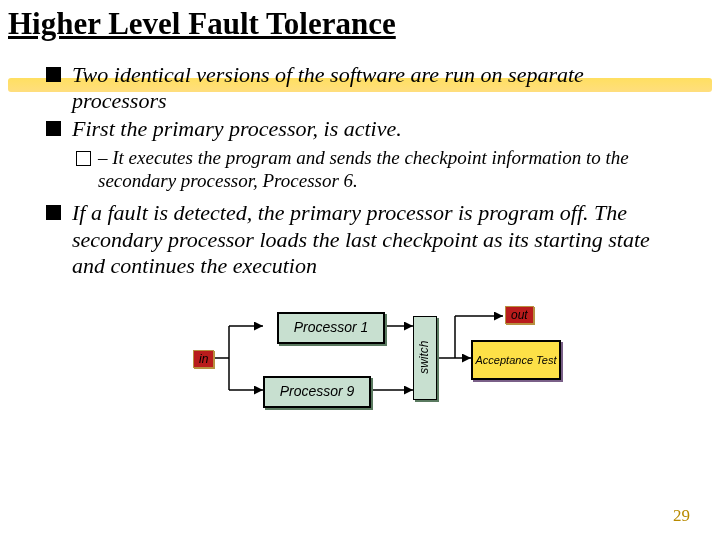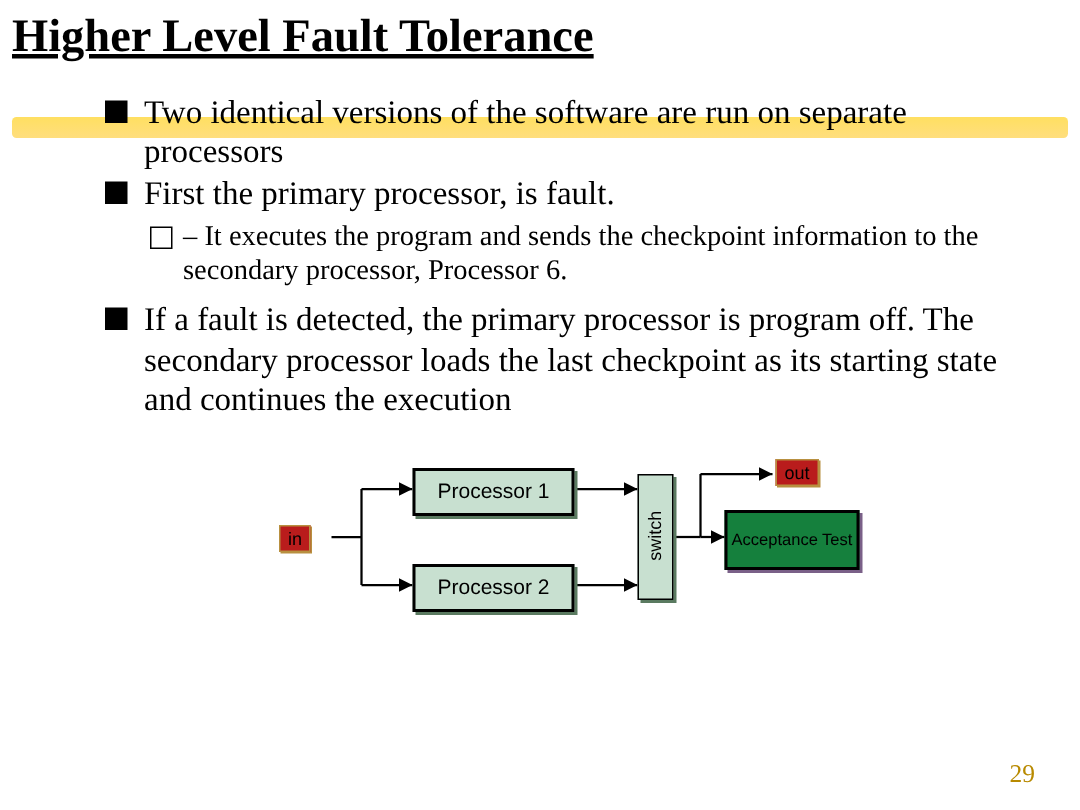--- a/index.html
+++ b/index.html
@@ -30,23 +30,24 @@
     position: absolute;
     left: 8px;
     right: 8px;
     top: 78px;
     height: 14px;
     background: linear-gradient(to bottom, rgba(255,220,80,0.9), rgba(255,200,40,0.6));
     border-radius: 3px;
     z-index: -1;
   }
   .content {
-    padding: 20px 40px 0 70px;
+    padding: 20px 40px 0 46px;
     font-size: 22px;
     line-height: 1.2;
+    font-style: italic;
   }
   .bullet1 {
     position: relative;
     padding-left: 26px;
     margin-bottom: 2px;
   }
   .bullet1::before {
     content: "";
     position: absolute;
     left: 0;
@@ -106,21 +107,21 @@
   }
   .switch-box span {
     transform: rotate(-90deg);
     white-space: nowrap;
   }
   .accept-box {
     position: absolute;
     width: 86px;
     height: 36px;
     border: 2px solid #000;
-    background: #15803d;
+    background: #fde047;
     font-family: Arial, sans-serif;
     font-size: 11px;
     line-height: 1.1;
     display: flex;
     align-items: center;
     justify-content: center;
     text-align: center;
     box-shadow: 2px 2px 0 #7a6088;
   }
   .io-label {
@@ -156,21 +157,21 @@
   <div class="title">
     <span>Higher Level Fault Tolerance</span><br>
     <div class="title-highlight"></div>
   </div>
 
   <div class="content">
     <div class="bullet1">
       <span>Two identical versions of the software are run on separate processors</span>
     </div>
     <div class="bullet1">
-      <span>First the primary processor, is fault.</span>
+      <span>First the primary processor, is active.</span>
     </div>
     <div class="bullet2">
       <span>– It executes the program and sends the checkpoint information to the secondary processor, Processor 6.</span>
     </div>
     <div class="bullet1">
       <span>If a fault is detected, the primary processor is program off. The secondary processor loads the last checkpoint as its starting state and continues the execution</span>
     </div>
 
     <div class="diagram">
       <svg class="lines">
@@ -194,29 +195,29 @@
 
         <line x1="264" y1="62" x2="282" y2="62" stroke="#000" stroke-width="1.5"></line>
 
         <line x1="282" y1="20" x2="282" y2="62" stroke="#000" stroke-width="1.5"></line>
 
         <line x1="282" y1="20" x2="330" y2="20" stroke="#000" stroke-width="1.5" marker-end="url(#arr)"></line>
 
         <line x1="282" y1="62" x2="298" y2="62" stroke="#000" stroke-width="1.5" marker-end="url(#arr)"></line>
       </svg>
 
-      <div class="io-label" style="left:1px; top:54px;">
+      <div class="io-label" style="left:20px; top:54px;">
         <span>in</span>
       </div>
 
-      <div class="proc-box" style="left:90px; top:16px;align-items:center;">
+      <div class="proc-box" style="left:104px; top:16px;align-items:center;">
         <span>Processor 1</span>
       </div>
       <div class="proc-box" style="left:90px; top:80px;">
-        <span>Processor 2</span>
+        <span>Processor 9</span>
       </div>
 
       <div class="switch-box" style="left:240px; top:20px;">
         <span>switch</span>
       </div>
 
       <div class="io-label" style="left:332px; top:10px;">
         <span>out</span>
       </div>
 

